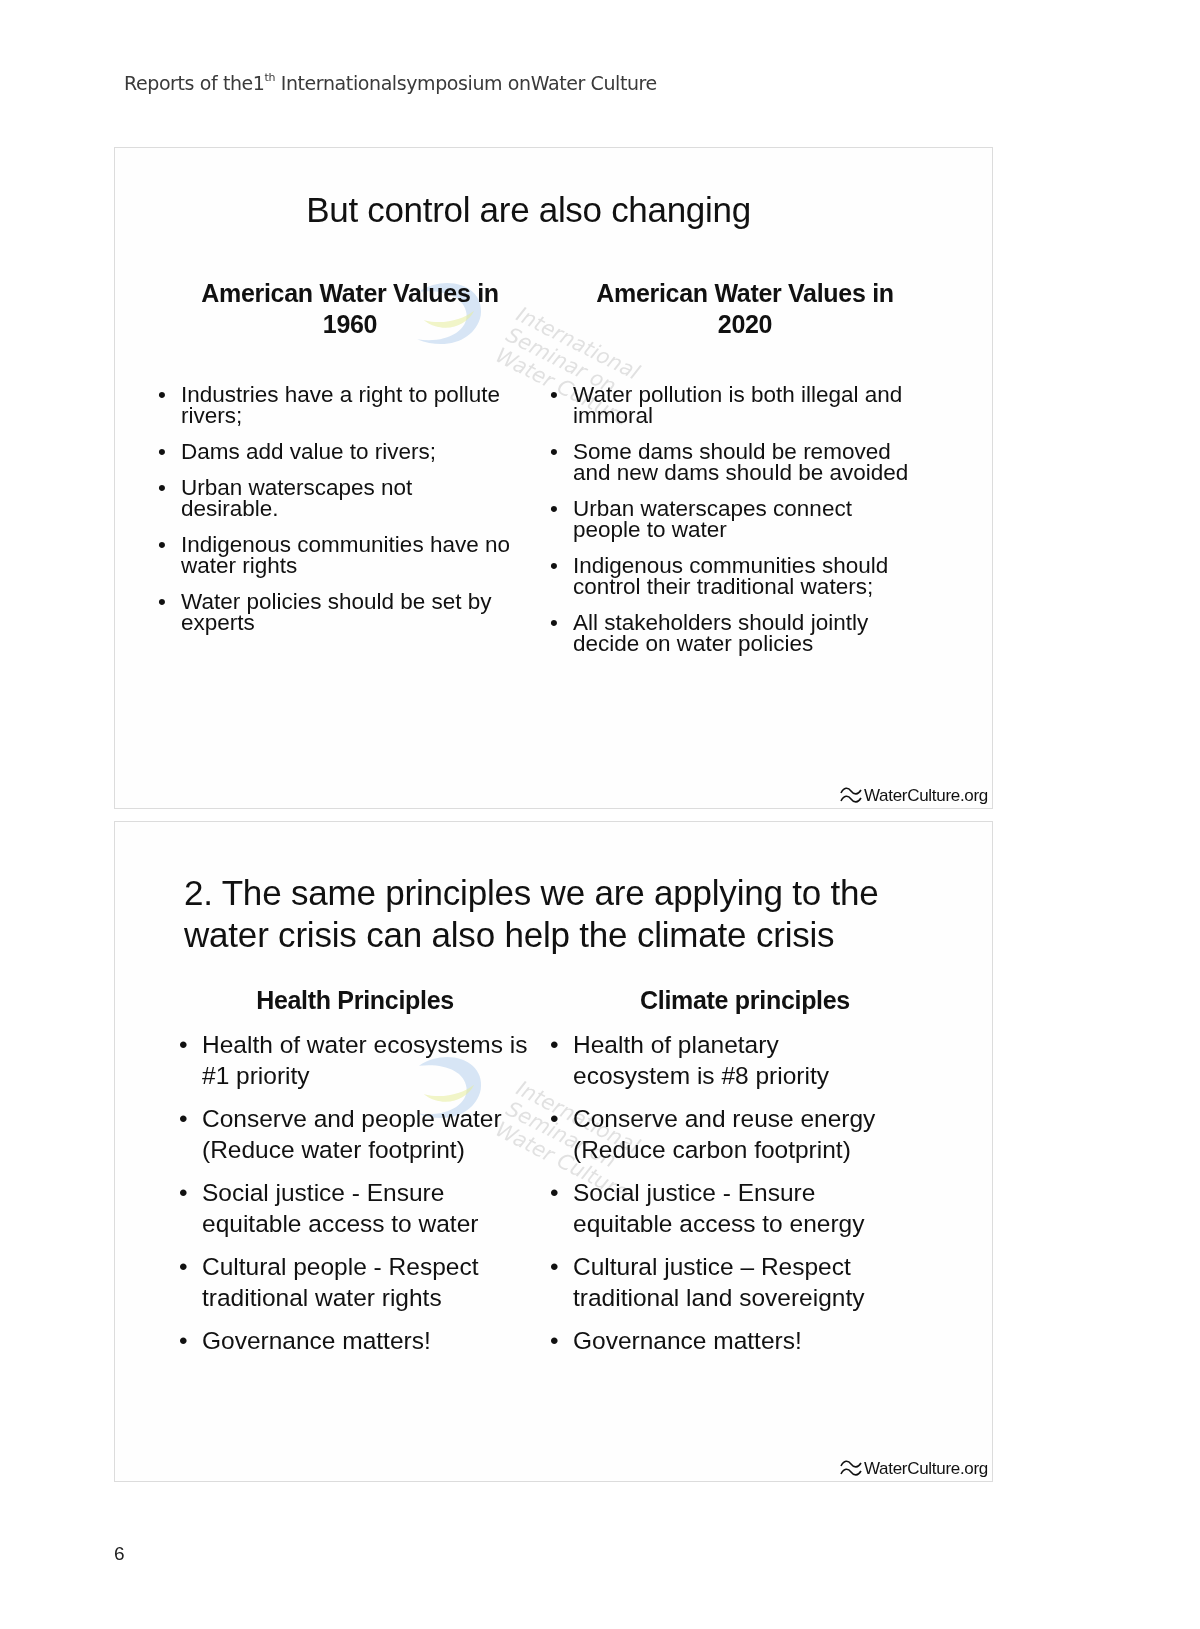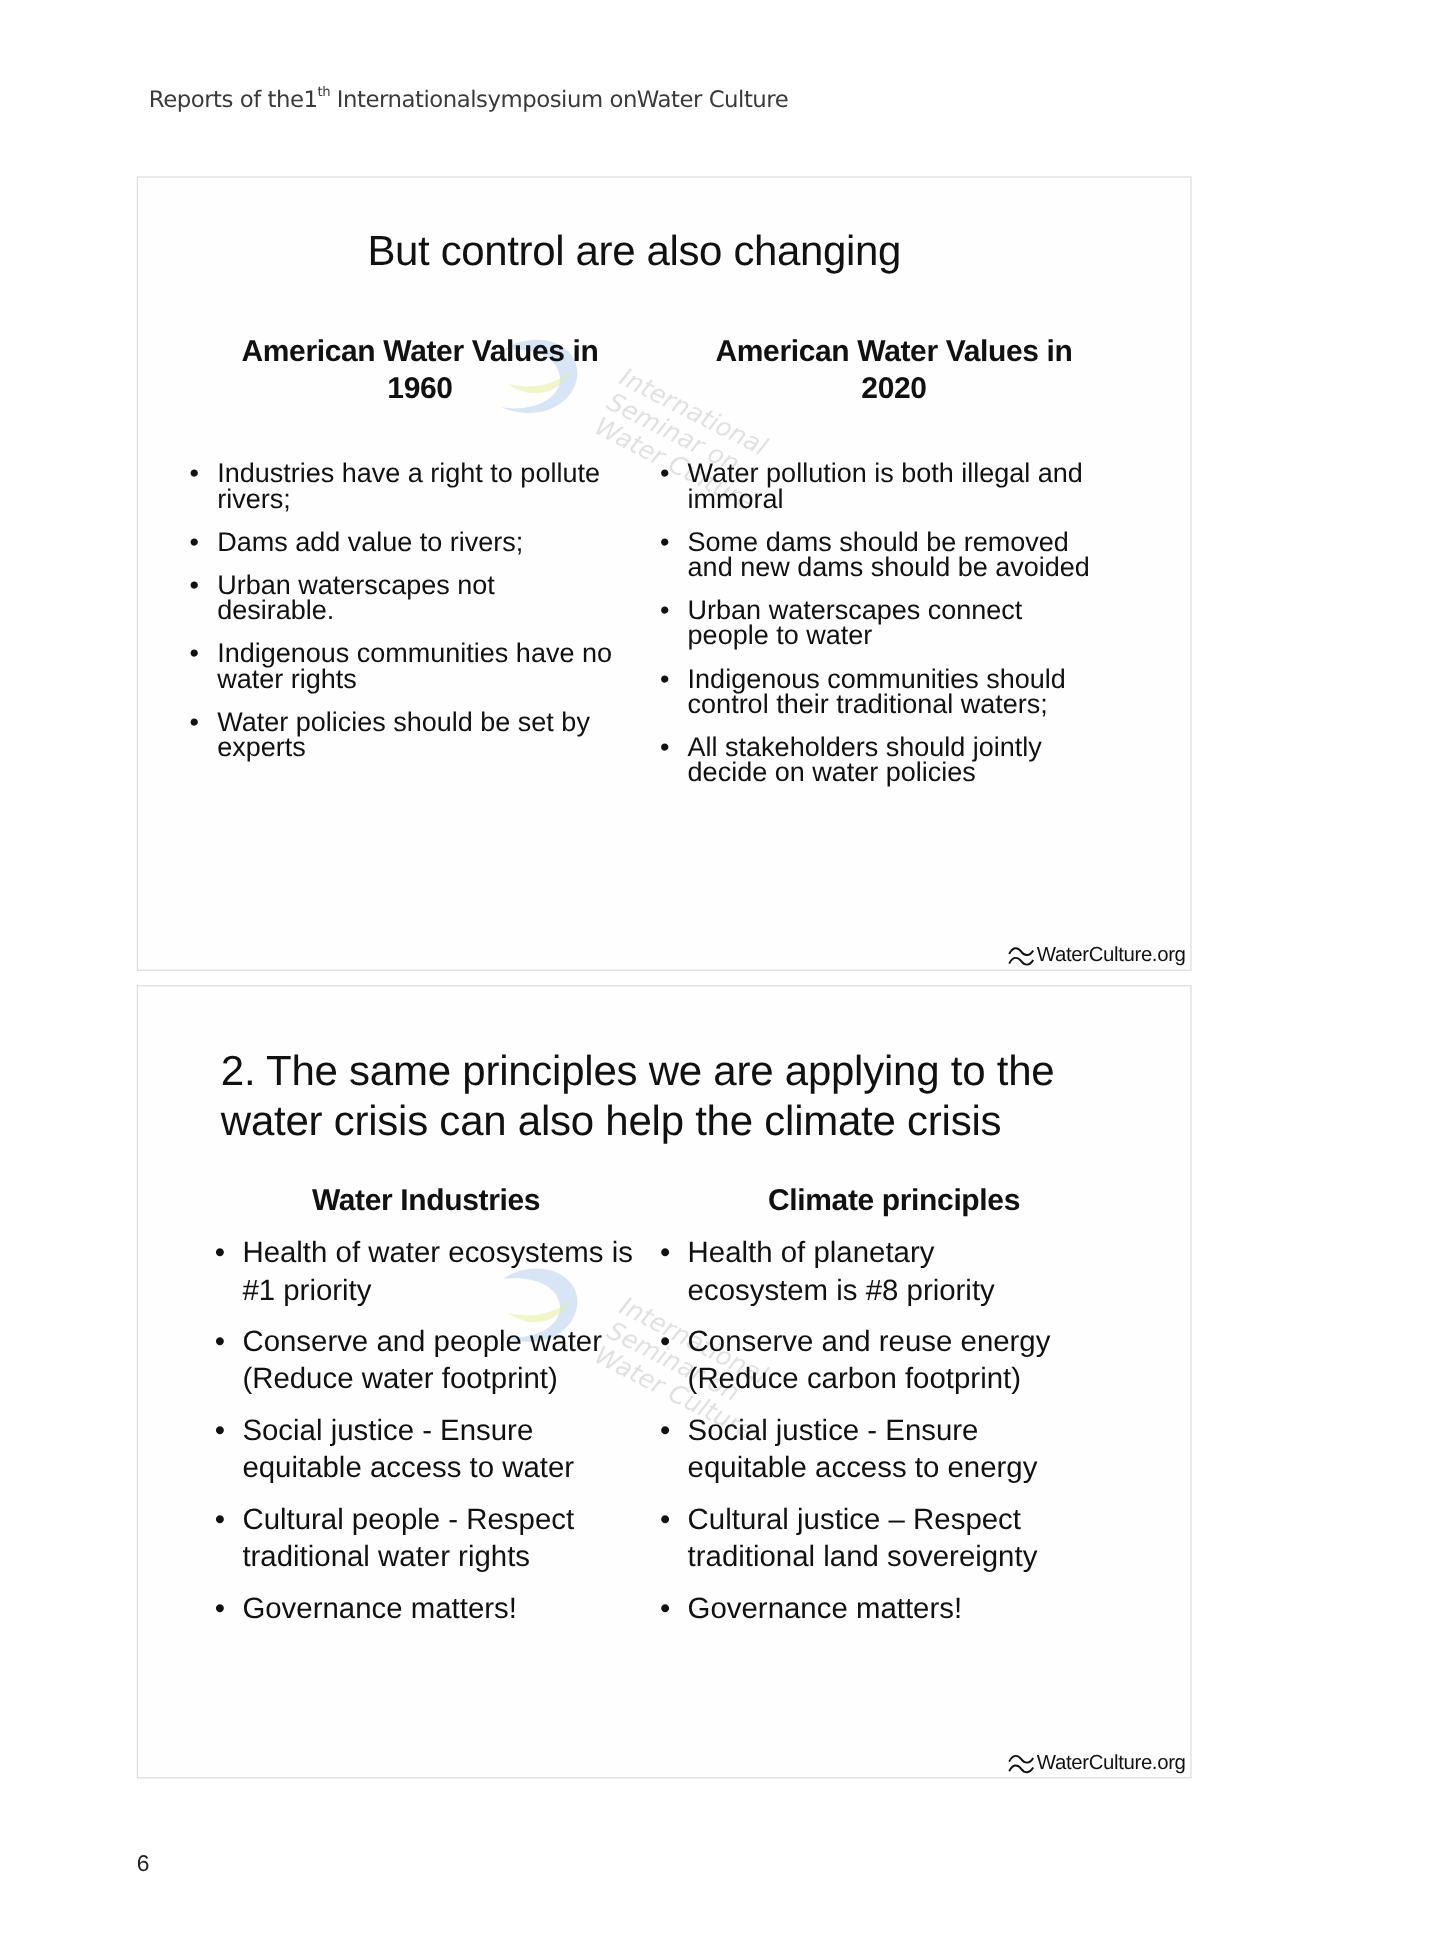--- a/index.html
+++ b/index.html
@@ -114,21 +114,21 @@
     }
     #slide2 .bullets li { margin-bottom: 12px; }
     #slide2 .bullets.left  { left: 64px;  width: 360px; }
     #slide2 .bullets.right { left: 435px; width: 390px; }
 
     .brand {
       position: absolute;
       right: 4px;
       bottom: 2px;
       display: flex;
-      align-items: flex-end;
+      align-items: flex-start;
       font-family: "Liberation Sans", sans-serif;
       font-size: 17px;
       color: #111;
       letter-spacing: -0.3px;
     }
     .brand svg { margin-right: 2px; }
 
     .watermark {
       position: absolute;
       pointer-events: none;
@@ -224,21 +224,21 @@
       <div>Seminar on</div>
       <div>Water Culture</div>
     </div>
   </div>
 
   <h1 class="slide-title">
     <div>2.  The same principles we are applying to the</div>
     <div>water crisis can also help the climate crisis</div>
   </h1>
 
-  <div class="col-heading left">Water Industries</div>
+  <div class="col-heading left">Health Principles</div>
   <div class="col-heading right">Climate principles</div>
 
   <ul class="bullets left">
     <li><span class="dot">•</span><span>Health of water ecosystems is #1 priority</span></li>
     <li style="width:335px"><span class="dot">•</span><span>Conserve and people water (Reduce water footprint)</span></li>
     <li style="width:320px"><span class="dot">•</span><span>Social justice - Ensure equitable access to water</span></li>
     <li style="width:320px"><span class="dot">•</span><span>Cultural people - Respect traditional water rights</span></li>
     <li><span class="dot">•</span><span>Governance matters!</span></li>
   </ul>
 

